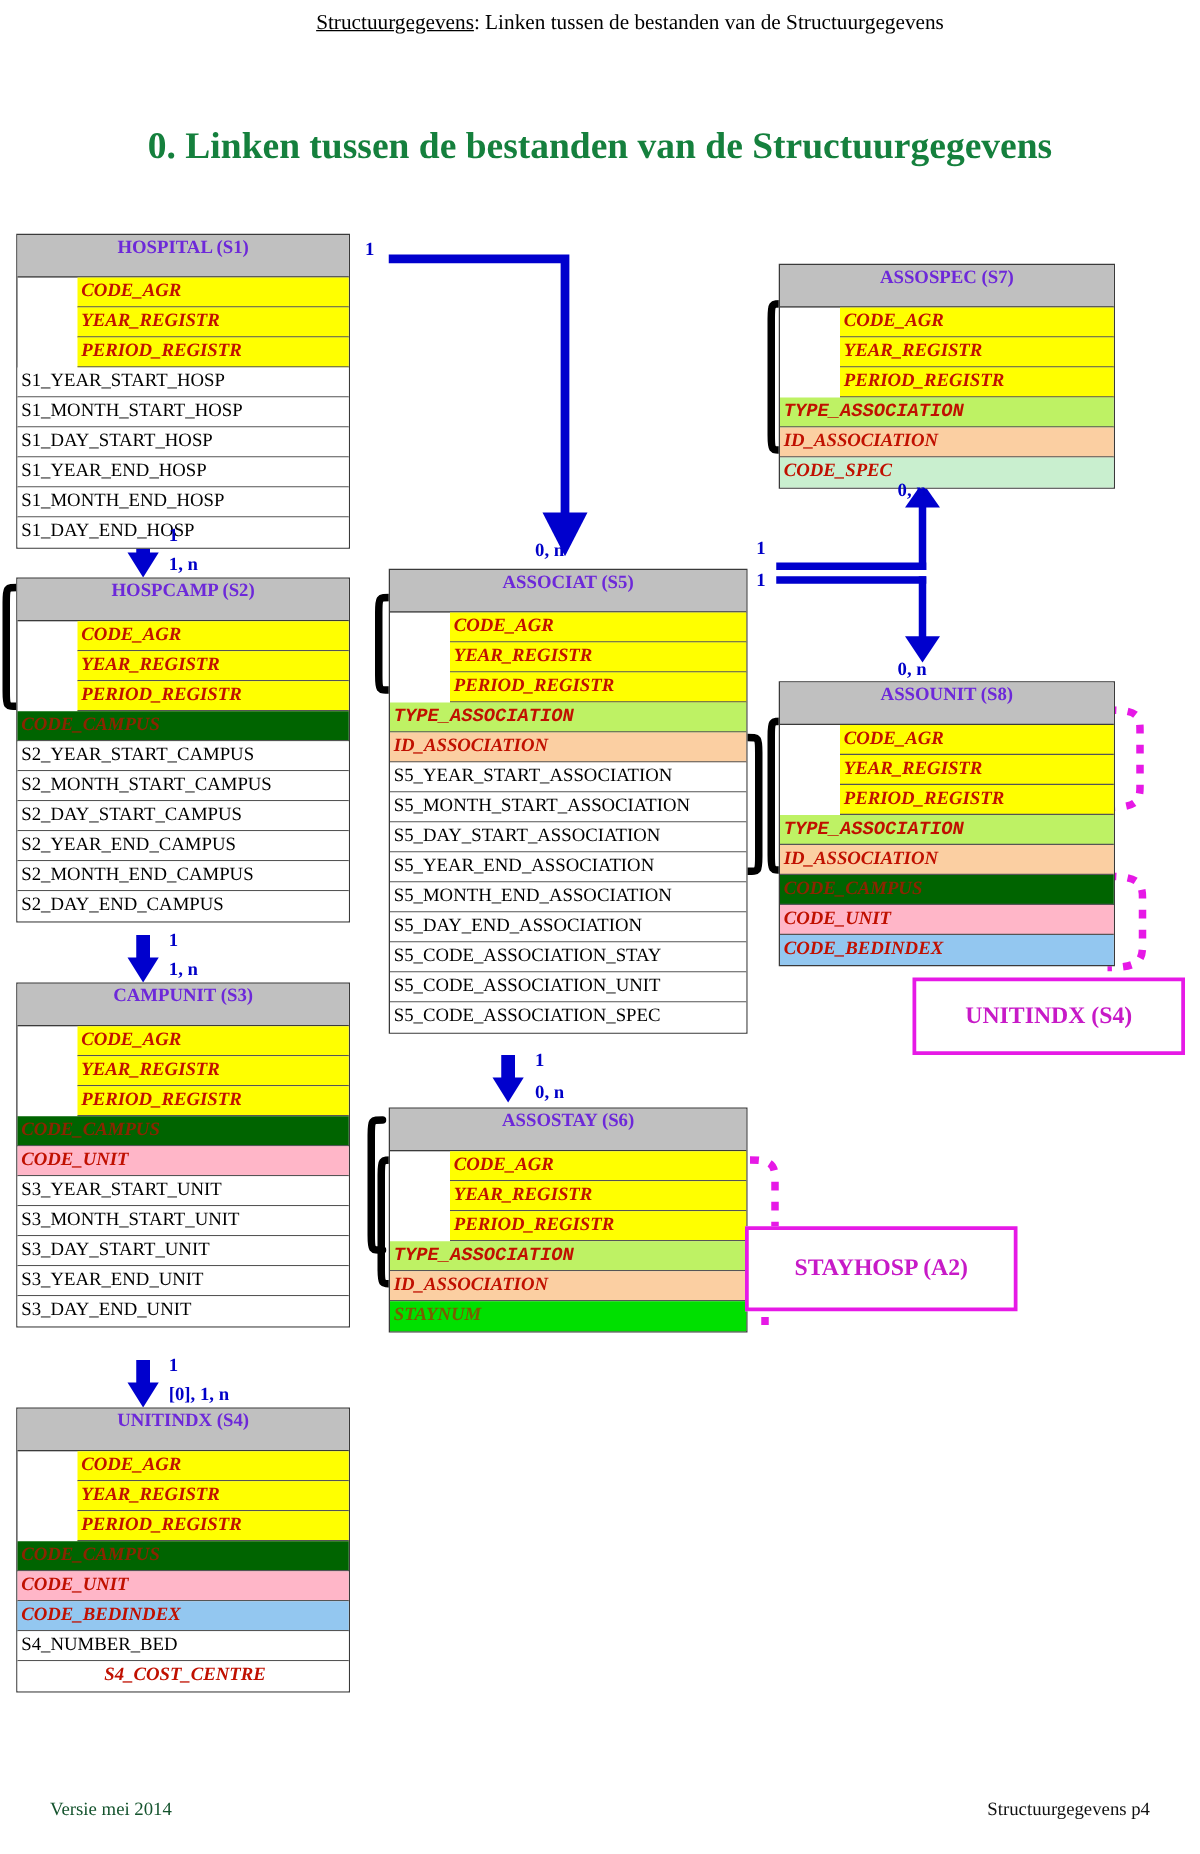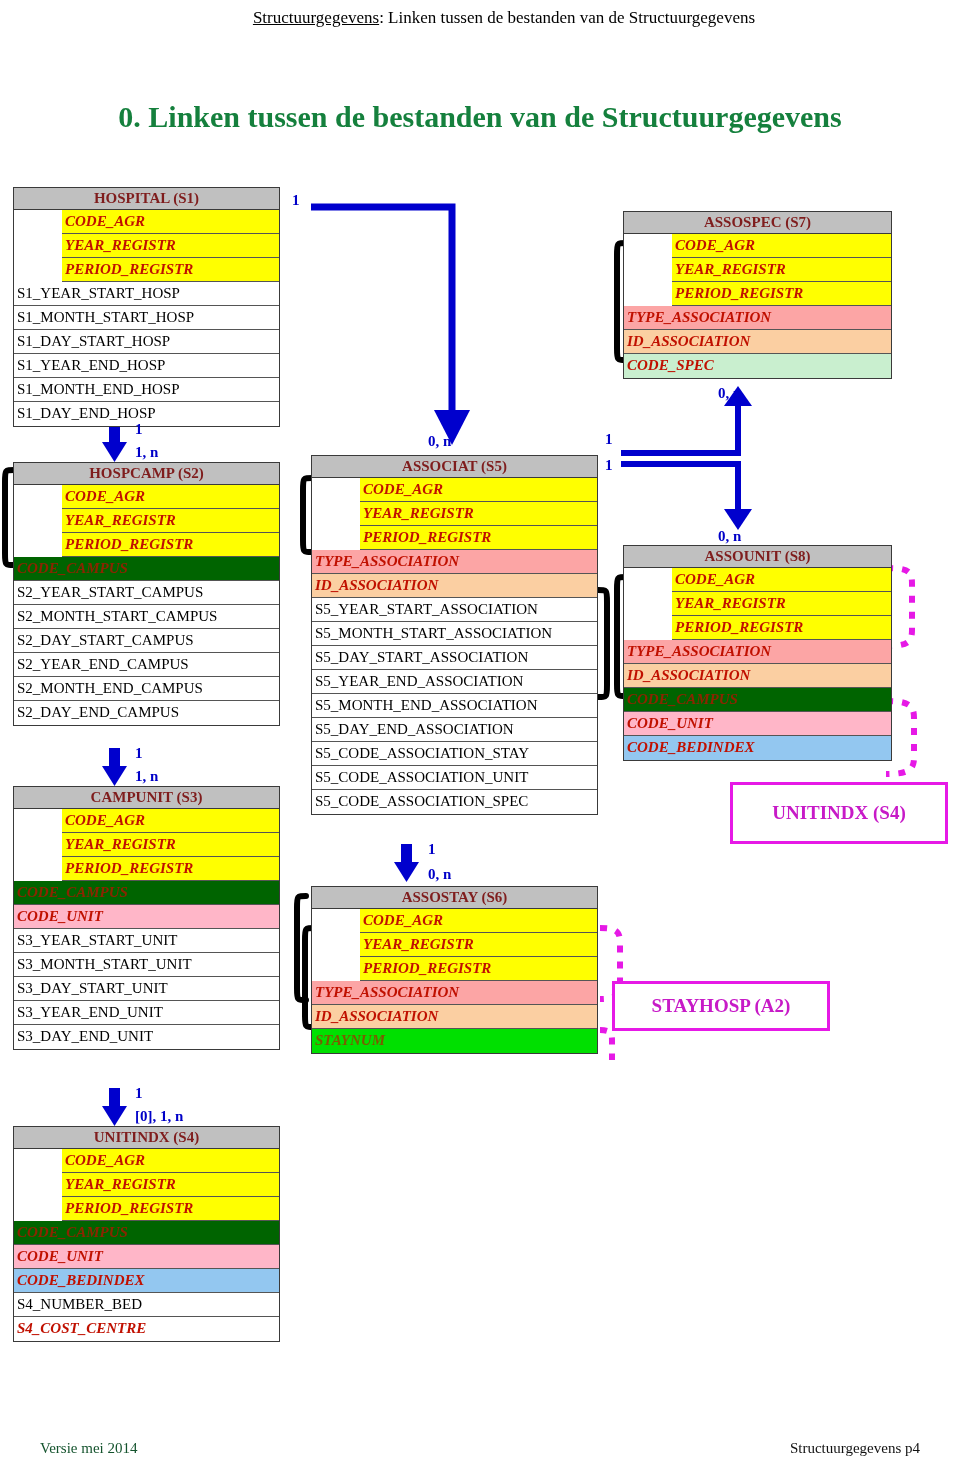--- a/index.html
+++ b/index.html
@@ -20,40 +20,40 @@
     font-size:30px;font-weight:bold;color:#15803d;
     font-family:"Liberation Serif", serif;letter-spacing:0px;
   }
   .ftl{position:absolute;left:40px;top:1440px;font-size:15px;color:#14532d;}
   .ftr{position:absolute;right:40px;top:1440px;font-size:15px;color:#111;}
 
   
   .tbl{position:absolute;border:1px solid #3a3a3a;background:#fff;box-sizing:border-box;}
   .tbl .th{
     background:#c0c0c0;border-bottom:1px solid #3a3a3a;
-    text-align:center;font-weight:bold;font-size:15px;color:#7f1d1d;
-    height:22px;line-height:21px;box-sizing:border-box;
+    text-align:center;font-weight:bold;font-size:15px;color:#6d28d9;
+    height:34px;line-height:21px;box-sizing:border-box;
   }
   .tbl .row{
     height:24px;line-height:23px;box-sizing:border-box;
     border-bottom:1px solid #555;padding-left:3px;
     font-size:15px;white-space:nowrap;overflow:hidden;
   }
   .tbl .row:last-child{border-bottom:none;}
   .plain{background:#ffffff;color:#000;font-style:normal;}
   .k{font-style:italic;font-weight:bold;color:#c01000;}
   .yellow{background:#ffff00;margin-left:48px;}
   .green{background:#006400;color:#8b2500;}
   .pink{background:#ffb6c8;}
   .blue{background:#93c7f0;}
-  .orange{background:#fca5a5;}
+  .orange{background:#bef264;font-family:Liberation Mono, monospace;}
   .peach{background:#fbcfa2;}
   .mint{background:#c9efcf;}
   .lgreen{background:#00e000;color:#7a5c00;}
-  .red-it{font-style:italic;font-weight:bold;color:#c01000;background:#fff;}
+  .red-it{font-style:italic;font-weight:bold;color:#c01000;background:#fff;text-align:center;}
 
   
   .refbox{
     position:absolute;border:3px solid #e619e6;background:#fff;
     color:#c71ac7;font-weight:bold;font-size:19px;
     display:flex;align-items:center;justify-content:center;
     box-sizing:border-box;
   }
 
   
@@ -255,21 +255,21 @@
     <div class="row k orange">TYPE_ASSOCIATION</div>
     <div class="row k peach">ID_ASSOCIATION</div>
     <div class="row k green">CODE_CAMPUS</div>
     <div class="row k pink">CODE_UNIT</div>
     <div class="row k blue">CODE_BEDINDEX</div>
   </div>
 
   <div class="refbox" style="left:730px;top:782px;width:218px;height:62px;">
     <span>UNITINDX (S4)</span>
   </div>
-  <div class="refbox" style="left:612px;top:981px;width:218px;height:50px;">
+  <div class="refbox" style="left:596px;top:981px;width:218px;height:68px;">
     <span>STAYHOSP (A2)</span>
   </div>
 
   <div class="card" style="left:292px;top:192px;">1</div>
   <div class="card" style="left:135px;top:421px;">1</div>
   <div class="card" style="left:135px;top:444px;">1, n</div>
   <div class="card" style="left:135px;top:745px;">1</div>
   <div class="card" style="left:135px;top:768px;">1, n</div>
   <div class="card" style="left:135px;top:1085px;">1</div>
   <div class="card" style="left:135px;top:1108px;text-align:right;">[0], 1, n</div>

